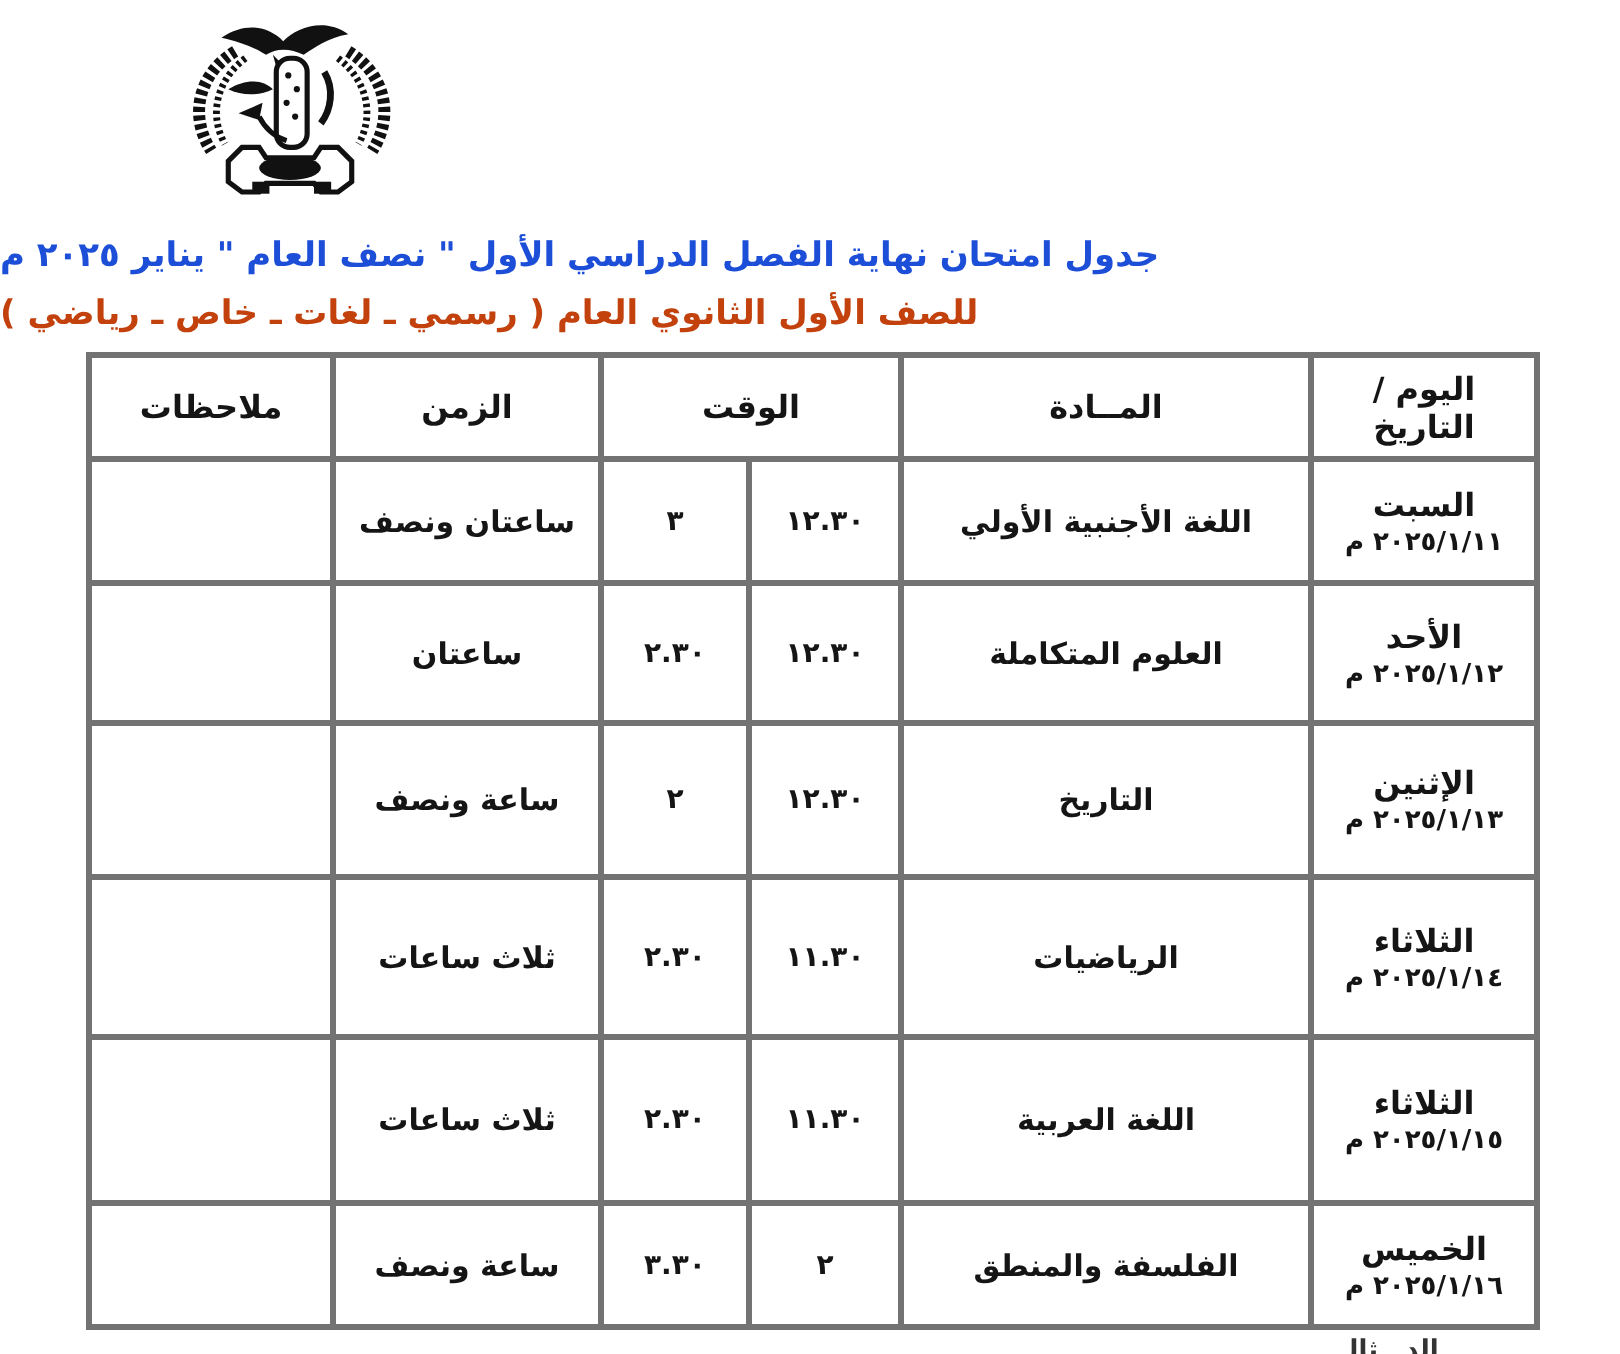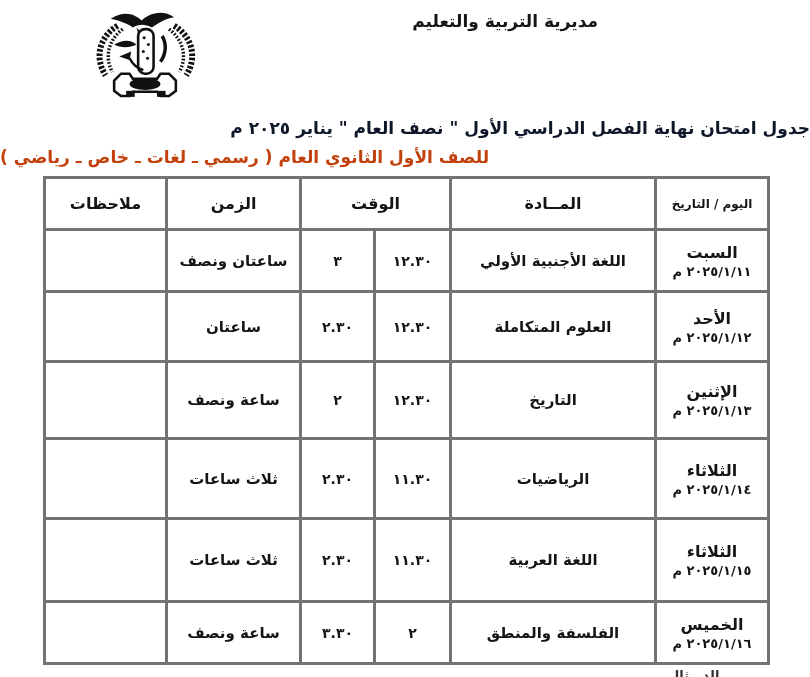--- a/index.html
+++ b/index.html
@@ -14,22 +14,22 @@
     position:absolute;top:6px;right:212px;
     text-align:right;direction:rtl;
     font-weight:bold;font-size:17px;line-height:30px;
     color:#161616;
   }
   
   .emblem{position:absolute;left:85px;top:2px;width:120px;height:104px;}
   
   .doc-title{
     position:absolute;top:118px;left:0;width:100%;
-    text-align:right;direction:rtl;
-    font-weight:bold;font-size:17px;color:#0f172a;
+    text-align:left;direction:rtl;
+    font-weight:bold;font-size:17px;color:#1d4ed8;
   }
   .doc-subtitle{
     position:absolute;top:147px;left:0;width:100%;
     text-align:left;direction:rtl;
     font-weight:bold;font-size:17px;color:#c2410c;
   }
   
   .sched-wrap{position:absolute;left:43px;top:176px;}
   table.sched{
     border-collapse:collapse;table-layout:fixed;width:724px;
@@ -37,21 +37,21 @@
     border:3px solid #1b1b1b;
   }
   table.sched th, table.sched td{
     border:3px solid #737373;
     padding:0 4px;
     text-align:center;vertical-align:middle;
     font-weight:bold;color:#151515;
     overflow:hidden;
   }
   table.sched thead tr{height:52px;}
-  th.h-day{font-size:12px;}
+  th.h-day{font-size:16px;}
   th.h-subject{font-size:16px;}
   th.h-time{font-size:16px;}
   th.h-duration{font-size:16px;vertical-align:middle;padding-top:10px;}
   th.h-notes{font-size:16px;vertical-align:top;padding-top:6px;}
   td.c-day .day-name{font-size:16px;line-height:22px;}
   td.c-day .day-date{font-size:13px;line-height:16px;}
   td.c-subject{font-size:15px;margin-left:44px;}
   td.c-time{font-size:14px;}
   td.c-duration{font-size:15px;}
   tbody tr:nth-child(1){height:62px;}
@@ -94,21 +94,20 @@
   <path d="M90 34 C96 44, 94 56, 88 64" stroke-width="4"></path>
   <path d="M52 60 C56 68, 62 72, 68 74" stroke-width="3"></path>
 
   <path d="M34 86 l8 -8 h10 l4 6 h28 l4 -6 h10 l8 8 v12 l-8 6 h-10 l-4 -5 h-28 l-4 5 h-10 l-8 -6 Z" fill="#fff" stroke-width="3"></path>
   <ellipse cx="70" cy="90" rx="18" ry="7" fill="#111" stroke="none"></ellipse>
   <rect x="48" y="98" width="10" height="7" fill="#111" stroke="none"></rect>
   <rect x="84" y="98" width="10" height="7" fill="#111" stroke="none"></rect>
 </svg>
 
 <div class="letterhead">
-  <div>مديرية التربية والتعليم</div>
 </div>
 
 <div class="doc-title">جدول امتحان نهاية الفصل الدراسي الأول " نصف العام " يناير ٢٠٢٥ م</div>
 <div class="doc-subtitle">للصف الأول الثانوي العام ( رسمي ـ لغات ـ خاص ـ رياضي )</div>
 
 <div class="sched-wrap">
   <table class="sched">
     <colgroup>
       <col style="width:113px">
         <col style="width:205px">

